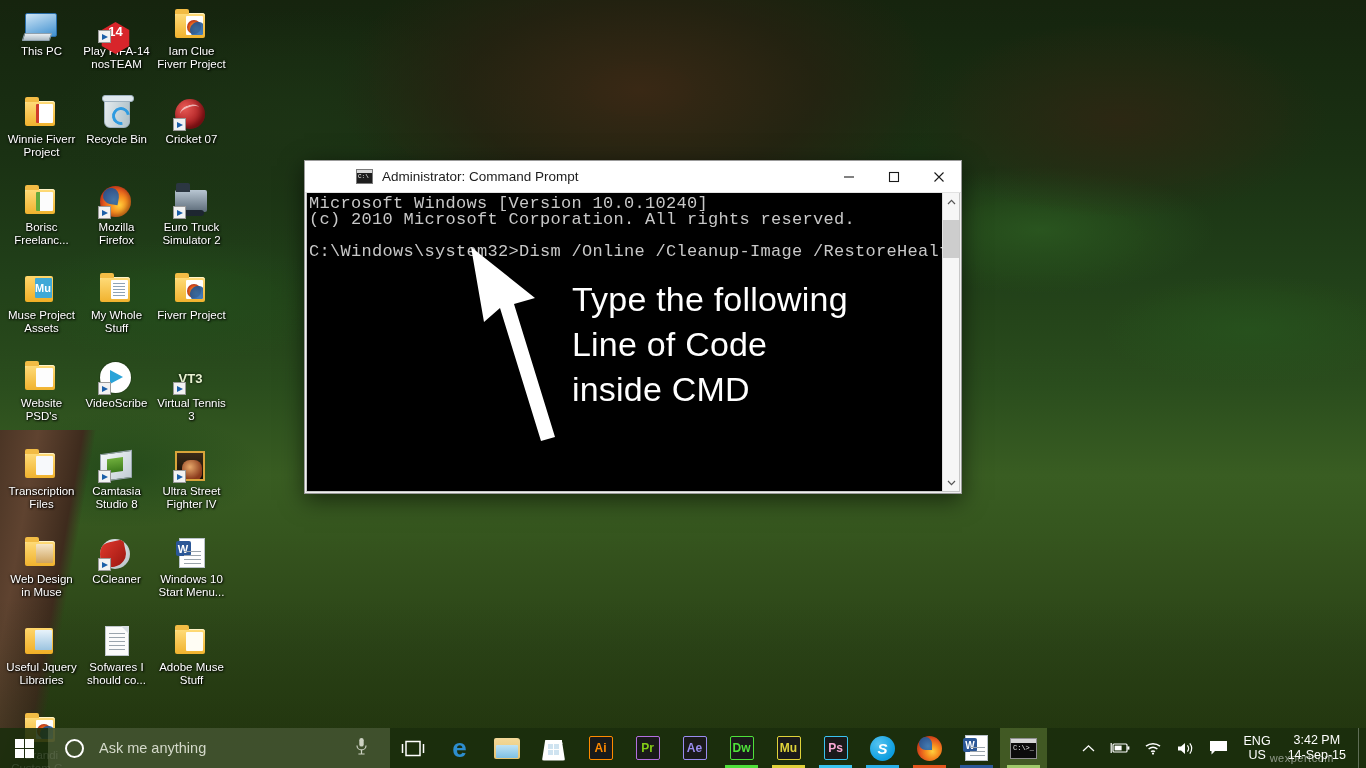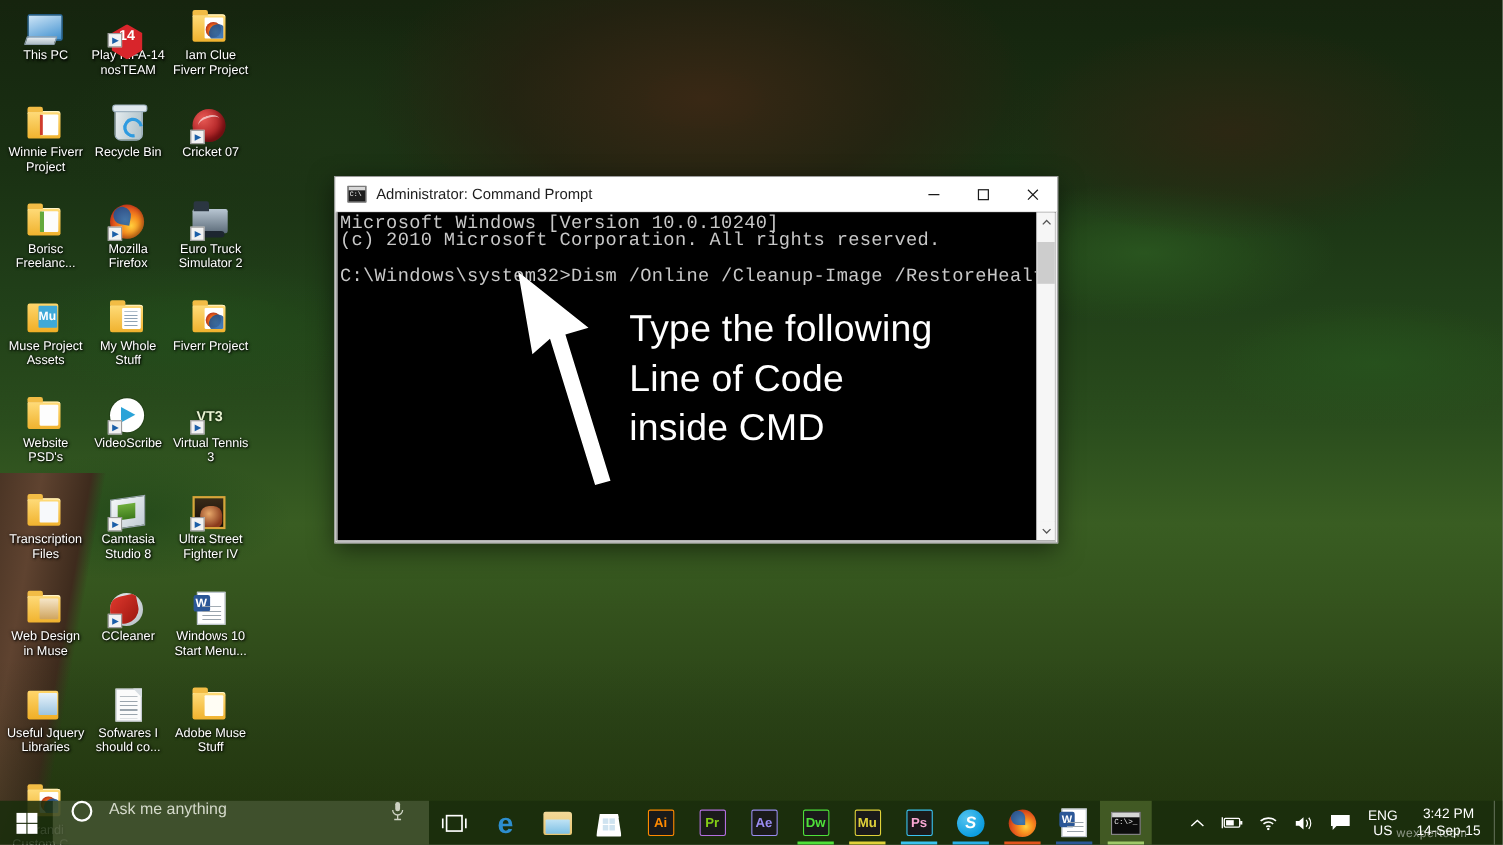--- a/index.html
+++ b/index.html
@@ -198,20 +198,21 @@
     display: flex;
     flex-direction: column;
   }
   #cmd-titlebar {
     height: 32px;
     background: #ffffff;
     display: flex;
     align-items: center;
     flex: 0 0 auto;
     border-bottom: 1px solid #e2e2e2;
+    padding-left: 40px;
   }
   #cmd-appicon {
     width: 17px; height: 15px;
     margin-left: 11px;
     background: #1d1d1d;
     border: 1px solid #7a7a7a;
     position: relative;
     flex: 0 0 auto;
   }
   #cmd-appicon::before {
@@ -334,21 +335,21 @@
     grid-template-columns: 9px 9px;
     grid-template-rows: 9px 9px;
     gap: 1px;
   }
   .win-logo i { background: #ffffff; display: block; }
 
   #search-box {
     width: 342px; height: 40px;
     background: rgba(148,160,120,0.30);
     display: flex;
-    align-items: flex-start;
+    align-items: center;
     cursor: text;
   }
   #cortana-ring {
     width: 19px; height: 19px;
     border: 2.6px solid #ffffff;
     border-radius: 50%;
     margin-left: 17px;
     flex: 0 0 auto;
   }
   #search-placeholder {

